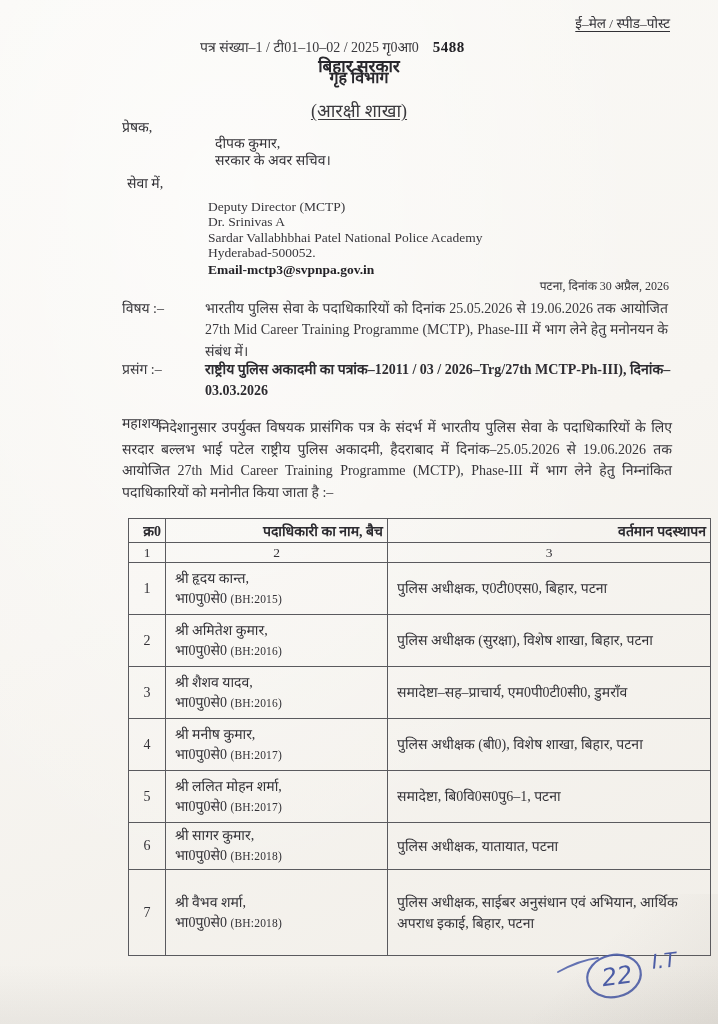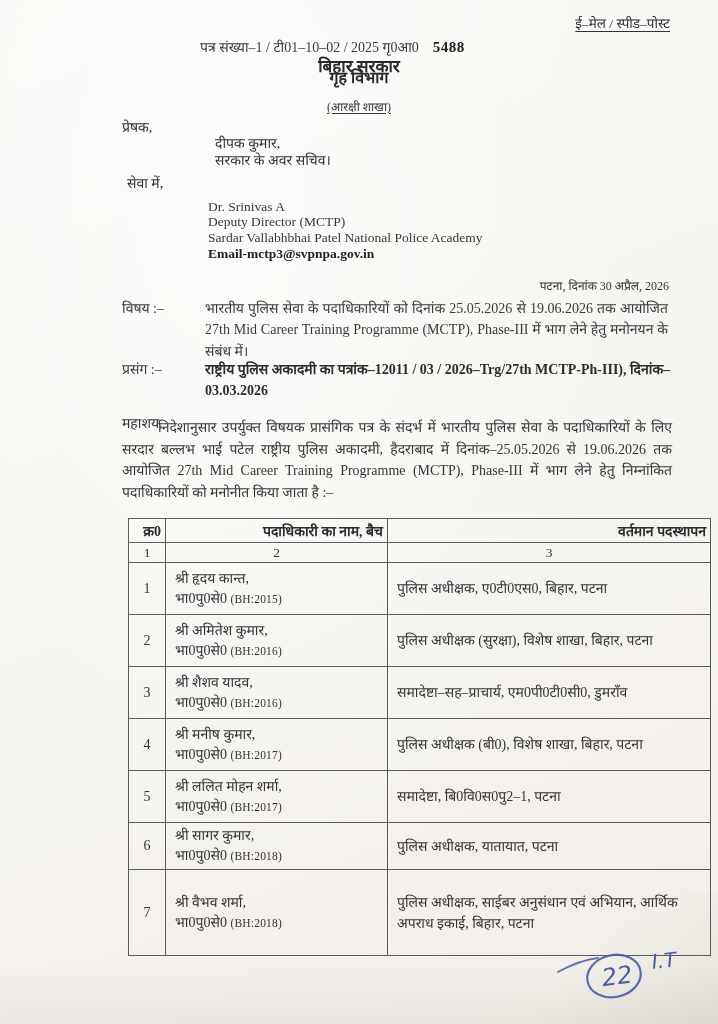--- a/index.html
+++ b/index.html
@@ -26,21 +26,21 @@
     background:linear-gradient(315deg, rgba(120,110,100,.10) 0%, rgba(120,110,100,0) 55%);
     pointer-events:none;
   }
   .abs{position:absolute;}
   .dev{font-size:14px;line-height:21px;}
   .dispatch{top:14px;right:56px;font-size:13.5px;text-decoration:underline;text-underline-offset:3px;color:#323136;}
   .letterno{top:37px;left:200px;font-size:14px;color:#3a393d;white-space:nowrap;}
   .letterno b{font-size:15px;color:#222126;margin-left:14px;letter-spacing:.5px;}
   .h-govt{top:54px;left:0;width:718px;text-align:center;font-size:17px;font-weight:700;color:#29282d;}
   .h-dept{top:66px;left:0;width:718px;text-align:center;font-size:16px;font-weight:700;color:#29282d;}
-  .h-branch{top:98px;left:0;width:718px;text-align:center;font-size:12px;color:#3a393d;}
+  .h-branch{top:98px;left:0;width:718px;text-align:center;font-size:18px;color:#3a393d;}
   .h-branch span{text-decoration:underline;text-underline-offset:2px;}
   .lbl{font-size:14px;color:#333237;}
   .sender-label{top:117px;left:122px;}
   .sender-name{top:133px;left:215px;}
   .sender-desig{top:150px;left:215px;}
   .to-label{top:173px;left:127px;}
   .address{top:199px;left:208px;font-size:13.5px;line-height:15.4px;color:#38373c;}
   .address .email{font-weight:700;color:#232227;margin-top:1px;}
   .dateline{top:277px;right:57px;font-size:12px;color:#333237;}
   .block-label{position:absolute;left:122px;top:0;}
@@ -95,23 +95,24 @@
   <div class="abs h-branch">
     <span>(आरक्षी शाखा)</span>
   </div>
 
   <div class="abs lbl sender-label">प्रेषक,</div>
   <div class="abs lbl sender-name">दीपक कुमार,</div>
   <div class="abs lbl sender-desig">सरकार के अवर सचिव।</div>
 
   <div class="abs lbl to-label">सेवा में,</div>
   <div class="abs address">
+    <div>Deputy Director (MCTP)</div>
     <div>Dr. Srinivas A</div>
-    <div>Deputy Director (MCTP)</div>
     <div>Sardar Vallabhbhai Patel National Police Academy</div>
+    <div>Hyderabad-500052.</div>
     <div class="email">Email-mctp3@svpnpa.gov.in</div>
   </div>
 
   <div class="abs dateline">पटना, दिनांक  30 अप्रैल, 2026</div>
 
   <div class="abs subject">
     <span class="block-label">विषय :–</span>
     <div class="txt dev">भारतीय पुलिस सेवा के पदाधिकारियों को दिनांक 25.05.2026 से 19.06.2026 तक आयोजित 27th Mid Career Training Programme (MCTP), Phase-III में भाग लेने हेतु मनोनयन के संबंध में।</div>
   </div>
 
@@ -176,21 +177,21 @@
       </td>
       <td class="post-cell">पुलिस अधीक्षक (बी0), विशेष शाखा, बिहार, पटना</td>
     </tr>
 
     <tr class="data r5">
       <td class="sno">5</td>
       <td class="name-cell">
         <div class="nm">श्री ललित मोहन शर्मा,</div>
         <div class="bt"><span>भा0पु0से0</span> <span class="lat">(BH:2017)</span></div>
       </td>
-      <td class="post-cell">समादेष्टा, बि0वि0स0पु2–1, पटना</td>
+      <td class="post-cell">समादेष्टा, बि0वि0स0पु6–1, पटना</td>
     </tr>
 
     <tr class="data r6">
       <td class="sno">6</td>
       <td class="name-cell">
         <div class="nm">श्री सागर कुमार,</div>
         <div class="bt"><span>भा0पु0से0</span> <span class="lat">(BH:2018)</span></div>
       </td>
       <td class="post-cell">पुलिस अधीक्षक, यातायात, पटना</td>
     </tr>

